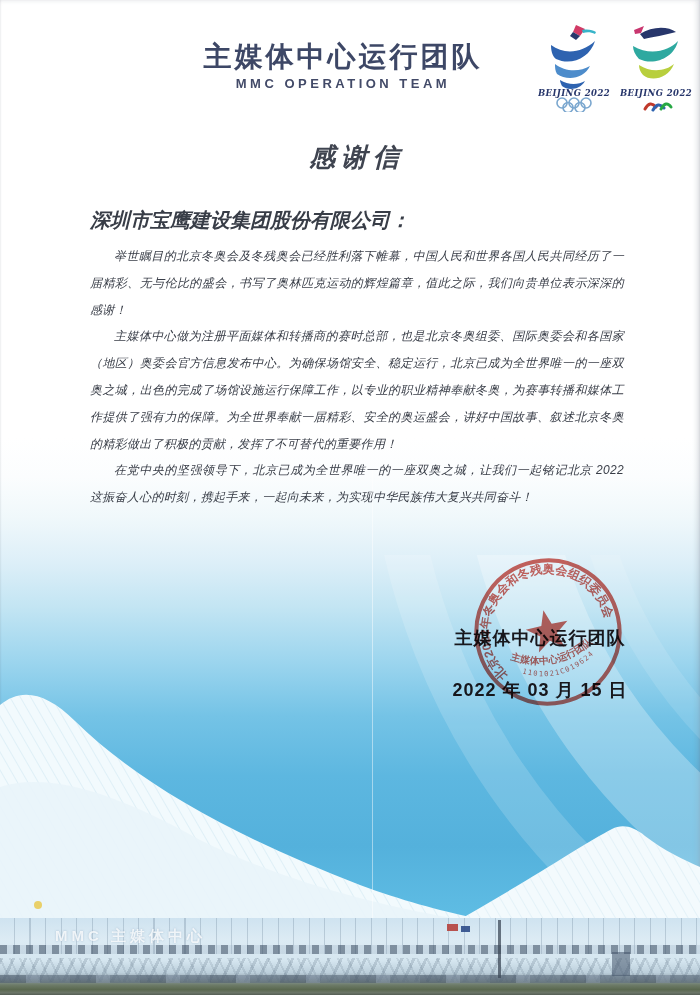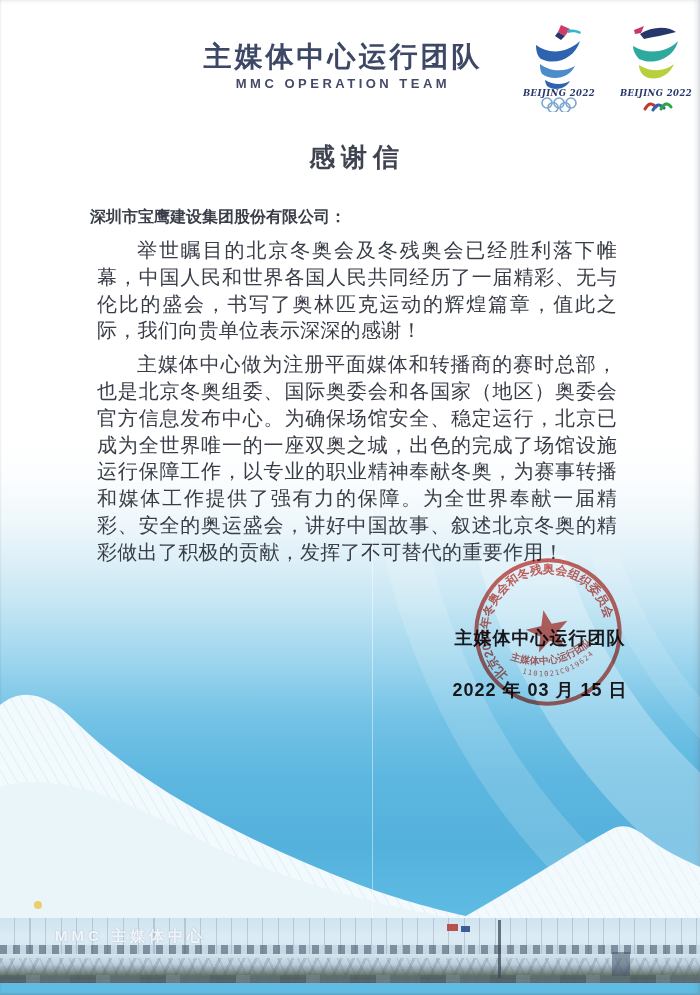--- a/index.html
+++ b/index.html
@@ -9,38 +9,38 @@
     background:linear-gradient(180deg,
       #ffffff 0%,#ffffff 44%,#fbfdfe 48%,#f0f8fb 52%,
       #ddeff8 56.5%,#c3e5f3 61%,#9cd5ee 66.5%,
       #74c3e6 72%,#5db7e0 78%,#54b1dc 85%,#5fbde4 92.4%);
     box-shadow:inset -3px 0 5px rgba(110,120,135,.22), inset 0 -1px 2px rgba(90,100,110,.25);
   }
   
   .org{position:absolute;top:38px;left:0;width:686px;text-align:center;color:#3d4766;}
   .org-cn{font-size:28px;font-weight:bold;letter-spacing:3px;}
   .org-en{font-size:13px;font-weight:bold;letter-spacing:3.5px;color:#424a68;}
-  .logos{position:absolute;top:20px;right:8px;display:flex;gap:25px;}
+  .logos{position:absolute;top:20px;right:8px;display:flex;gap:10px;}
   .emblem{width:72px;height:92px;}
   
-  .letter{position:absolute;left:90px;right:76px;top:140px;color:#383d47;}
+  .letter{position:absolute;left:90px;right:76px;top:140px;color:#383d47;font-style:italic;}
   .letter h2{margin:0 0 32px 0;text-align:center;font-size:26px;letter-spacing:6px;color:#3f4450;}
-  .addressee{margin:0 0 9px 0;font-weight:bold;font-size:16px;}
-  .para{margin:7px;font-size:20px;line-height:26.8px;text-indent:2em;text-align:justify;letter-spacing:.3px;}
+  .addressee{margin:0 0 9px 0;font-weight:bold;font-size:20px;}
+  .para{margin:0;font-size:12px;line-height:26.8px;text-indent:2em;text-align:justify;letter-spacing:.3px;}
   
   .seal{position:absolute;left:472px;top:556px;width:152px;height:152px;z-index:3;
         transform:rotate(-12deg);mix-blend-mode:multiply;opacity:.88;}
   .sign-block{position:absolute;left:440px;top:626px;width:200px;text-align:center;z-index:2;color:#17171c;}
   .signature{font-size:18px;font-weight:bold;letter-spacing:1px;}
   .date{font-size:18px;font-weight:bold;margin-top:28px;letter-spacing:1px;}
   
   .scenery{position:absolute;left:0;top:555px;width:700px;height:370px;z-index:0;}
   .fold-line{position:absolute;left:372px;top:470px;width:1px;height:450px;background:rgba(255,255,255,.45);z-index:1;}
   
-  .photo-strip{position:absolute;left:0;top:918px;width:700px;height:65px;z-index:4;
+  .photo-strip{position:absolute;left:0;top:918px;width:700px;height:77px;z-index:4;
     background:linear-gradient(180deg,#cfe3f0 0,#dcebf4 28%,#d5e6f0 55%,#bccfdb 71%,#93a3ac 79%,#6d7b68 87%,#5a684f 93%,#6b7568 97%,#545d54 100%);}
   .poles{position:absolute;top:0;left:0;right:0;height:36px;
     background:repeating-linear-gradient(90deg,rgba(70,95,120,0) 0 14px,rgba(70,95,120,.3) 14px 15.5px);opacity:.75;}
   .win-band{position:absolute;top:27px;left:0;right:0;height:9px;
     background:repeating-linear-gradient(90deg,rgba(52,70,92,.55) 0 7px,rgba(150,170,190,.25) 7px 13px);}
   .crowd{position:absolute;top:40px;left:0;right:0;height:24px;opacity:.65;
     background:repeating-linear-gradient(115deg,rgba(70,90,110,.3) 0 3px,transparent 3px 11px),
                repeating-linear-gradient(65deg,rgba(70,90,110,.2) 0 2px,transparent 2px 9px);}
   .base-band{position:absolute;top:57px;left:0;right:0;height:8px;opacity:.6;
     background:repeating-linear-gradient(90deg,#4e5d6e 0 26px,#77879a 26px 40px,#5d6d7e 40px 70px);}
@@ -114,20 +114,21 @@
         </g>
       </svg>
     </div>
   </header>
 
   <main class="letter">
     <h2>感谢信</h2>
     <p class="addressee">深圳市宝鹰建设集团股份有限公司：</p>
     <p class="para">举世瞩目的北京冬奥会及冬残奥会已经胜利落下帷幕，中国人民和世界各国人民共同经历了一届精彩、无与伦比的盛会，书写了奥林匹克运动的辉煌篇章，值此之际，我们向贵单位表示深深的感谢！</p>
     <p class="para">主媒体中心做为注册平面媒体和转播商的赛时总部，也是北京冬奥组委、国际奥委会和各国家（地区）奥委会官方信息发布中心。为确保场馆安全、稳定运行，北京已成为全世界唯一的一座双奥之城，出色的完成了场馆设施运行保障工作，以专业的职业精神奉献冬奥，为赛事转播和媒体工作提供了强有力的保障。为全世界奉献一届精彩、安全的奥运盛会，讲好中国故事、叙述北京冬奥的精彩做出了积极的贡献，发挥了不可替代的重要作用！</p>
+    <p class="para">在党中央的坚强领导下，北京已成为全世界唯一的一座双奥之城，让我们一起铭记北京 2022 这振奋人心的时刻，携起手来，一起向未来，为实现中华民族伟大复兴共同奋斗！</p>
   </main>
 
   <svg class="seal" viewBox="0 0 170 170">
     <defs>
       <path id="sealArcOuter" d="M30.9,122.9 A66,66 0 1 1 139.1,122.9" fill="none"></path>
       <path id="sealArcInner" d="M34,104 Q85,136 136,104" fill="none"></path>
       <path id="sealArcNum" d="M40,120 Q85,148 130,120" fill="none"></path>
     </defs>
     <circle cx="85" cy="85" r="80" fill="none" stroke="#cf4f48" stroke-width="4.5"></circle>
     <path fill="#cf4f48" d="M85,60 L90.9,76.9 L108.8,77.3 L94.5,88.1 L99.7,105.2 L85,95 L70.3,105.2 L75.5,88.1 L61.2,77.3 L79.1,76.9 Z"></path>

